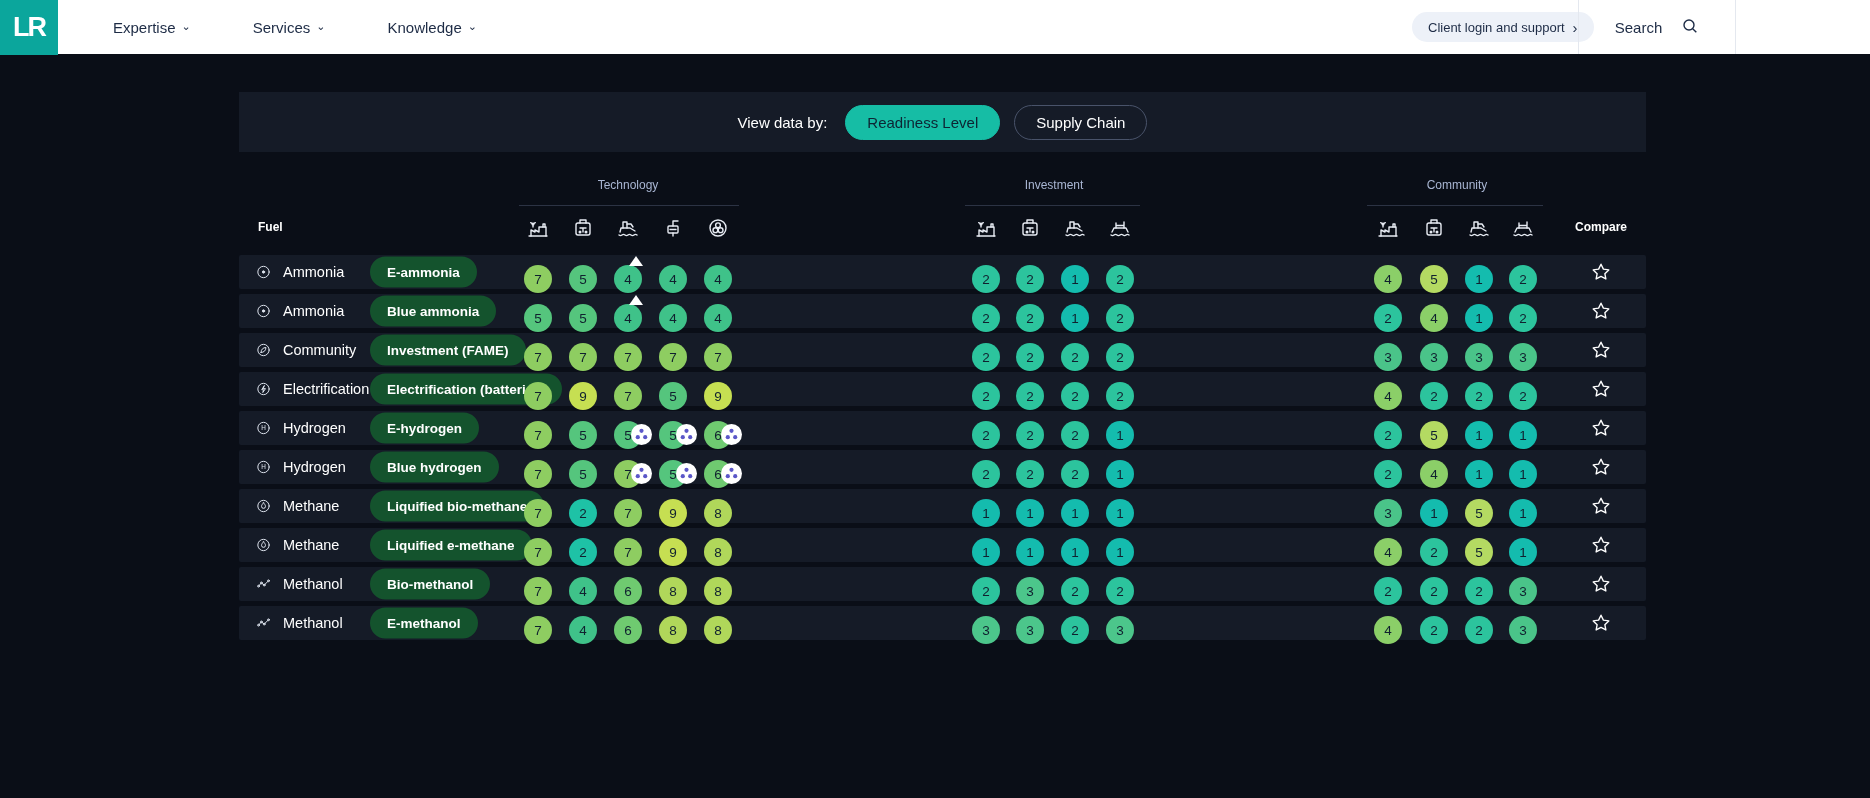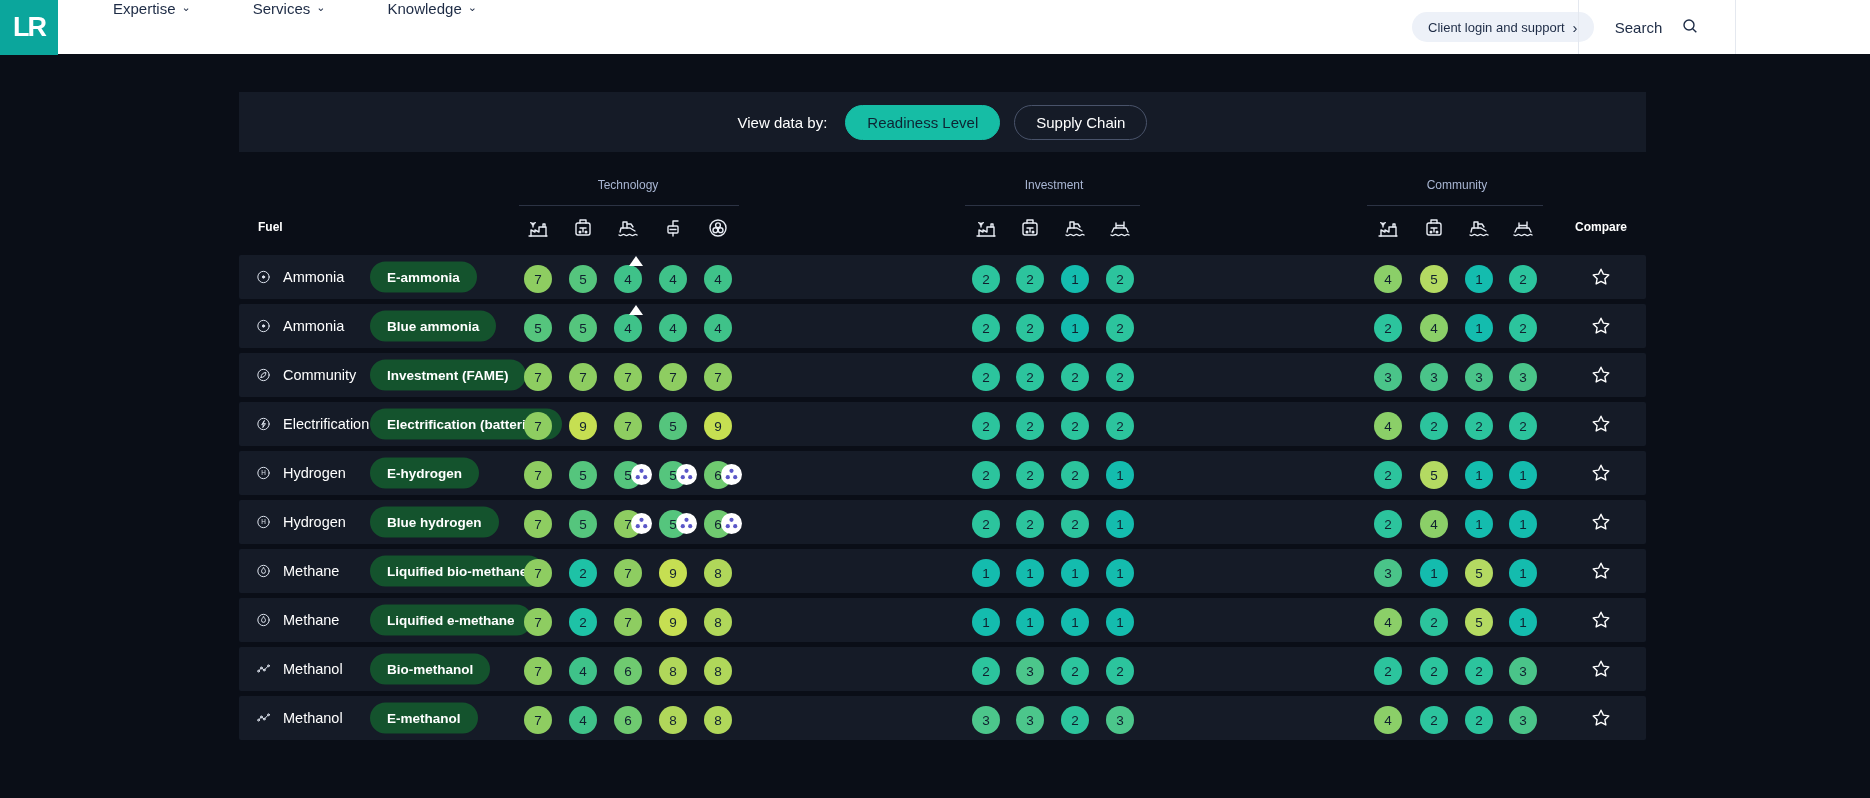--- a/index.html
+++ b/index.html
@@ -3,21 +3,21 @@
 <meta charset="utf-8">
 <style>
   * { margin:0; padding:0; box-sizing:border-box; }
   html,body { width:1870px; height:798px; overflow:hidden; }
   body { position:relative; background:#0a0e17; font-family:"Liberation Sans", sans-serif; }
 
   
   .topbar { position:absolute; left:0; top:0; width:1870px; height:54px; background:#ffffff; z-index:5; }
   .logo { position:absolute; left:0; top:0; width:58px; height:55px; background:#0ba69c; display:flex; align-items:center; justify-content:center; }
   .logo span { color:#fff; font-size:27px; font-weight:bold; letter-spacing:-2px; }
-  .mainnav { position:absolute; left:113px; top:0; height:54px; display:flex; align-items:flex-start; gap:62px; }
+  .mainnav { position:absolute; left:113px; top:0; height:54px; display:flex; align-items:center; gap:62px; }
   .mainnav .nav-item { display:flex; align-items:center; gap:6px; color:#1d2b45; font-size:15px; cursor:pointer; }
   .mainnav .chev { font-size:11px; color:#1d2b45; transform:translateY(-1px); }
   .client-pill { position:absolute; left:1412px; top:12px; height:30px; padding:0 16px; background:#edf1f8; border-radius:16px; display:flex; align-items:center; gap:8px; color:#1d2b45; font-size:13px; cursor:pointer; border:none; }
   .client-pill .arrow { font-size:15px; line-height:1; }
   .hdr-divider { position:absolute; top:0; width:1px; height:54px; background:#e4e8ef; }
   .hdr-block { position:absolute; top:0; height:54px; display:flex; align-items:center; justify-content:center; gap:9px; color:#1d2b45; font-size:15px; cursor:pointer; }
   .menu-icon { display:flex; flex-direction:column; gap:5px; width:17px; }
   .menu-icon i { display:block; height:2px; background:#1d2b45; }
   .menu-icon i:first-child { margin-left:3px; }
 
@@ -30,21 +30,21 @@
 
   
   .group-label { position:absolute; top:178px; transform:translateX(-50%); color:#a9b6d3; font-size:12px; }
   .group-underline { position:absolute; top:205px; height:1px; background:#2c3344; }
   .col-head { position:absolute; top:220px; color:#ffffff; font-size:12px; font-weight:bold; }
   .hdr-icon { position:absolute; top:216px; width:24px; height:24px; transform:translateX(-50%); color:#e8ecf4; }
   .hdr-icon svg { width:24px; height:24px; }
 
   
   #rows { position:absolute; left:239px; top:255px; width:1407px; }
-  .row { position:relative; height:44px; margin-bottom:5px; background:#151b27; border-radius:2px; }
+  .row { position:relative; height:34px; margin-bottom:5px; background:#151b27; border-radius:2px; }
   .fuel-icon { position:absolute; left:16px; top:50%; transform:translateY(-50%); width:17px; height:17px; color:#dfe5ef; }
   .fuel-icon svg { width:17px; height:17px; }
   .fuel-name { position:absolute; left:44px; top:50%; transform:translateY(-50%); color:#ffffff; font-size:14.5px; }
   .variant-pill { position:absolute; left:131px; top:50%; transform:translateY(-50%); background:#14532d; border-radius:16px; padding:8px 17px; color:#ffffff; font-size:13.5px; font-weight:bold; white-space:nowrap; }
   .badge { position:absolute; top:10px; width:28px; height:28px; border-radius:50%; display:flex; align-items:center; justify-content:center; }
   .badge .num { color:#10212f; font-size:13.5px; }
   .marker-tri { position:absolute; left:15px; top:-9px; width:0; height:0; border-left:7px solid transparent; border-right:7px solid transparent; border-bottom:10px solid #ffffff; }
   .marker-dots { position:absolute; left:17px; top:3px; width:21px; height:21px; }
   .marker-dots svg { width:21px; height:21px; }
   .star-btn { position:absolute; left:1351px; top:50%; transform:translateY(-50%); width:22px; height:22px; cursor:pointer; color:#ffffff; }

